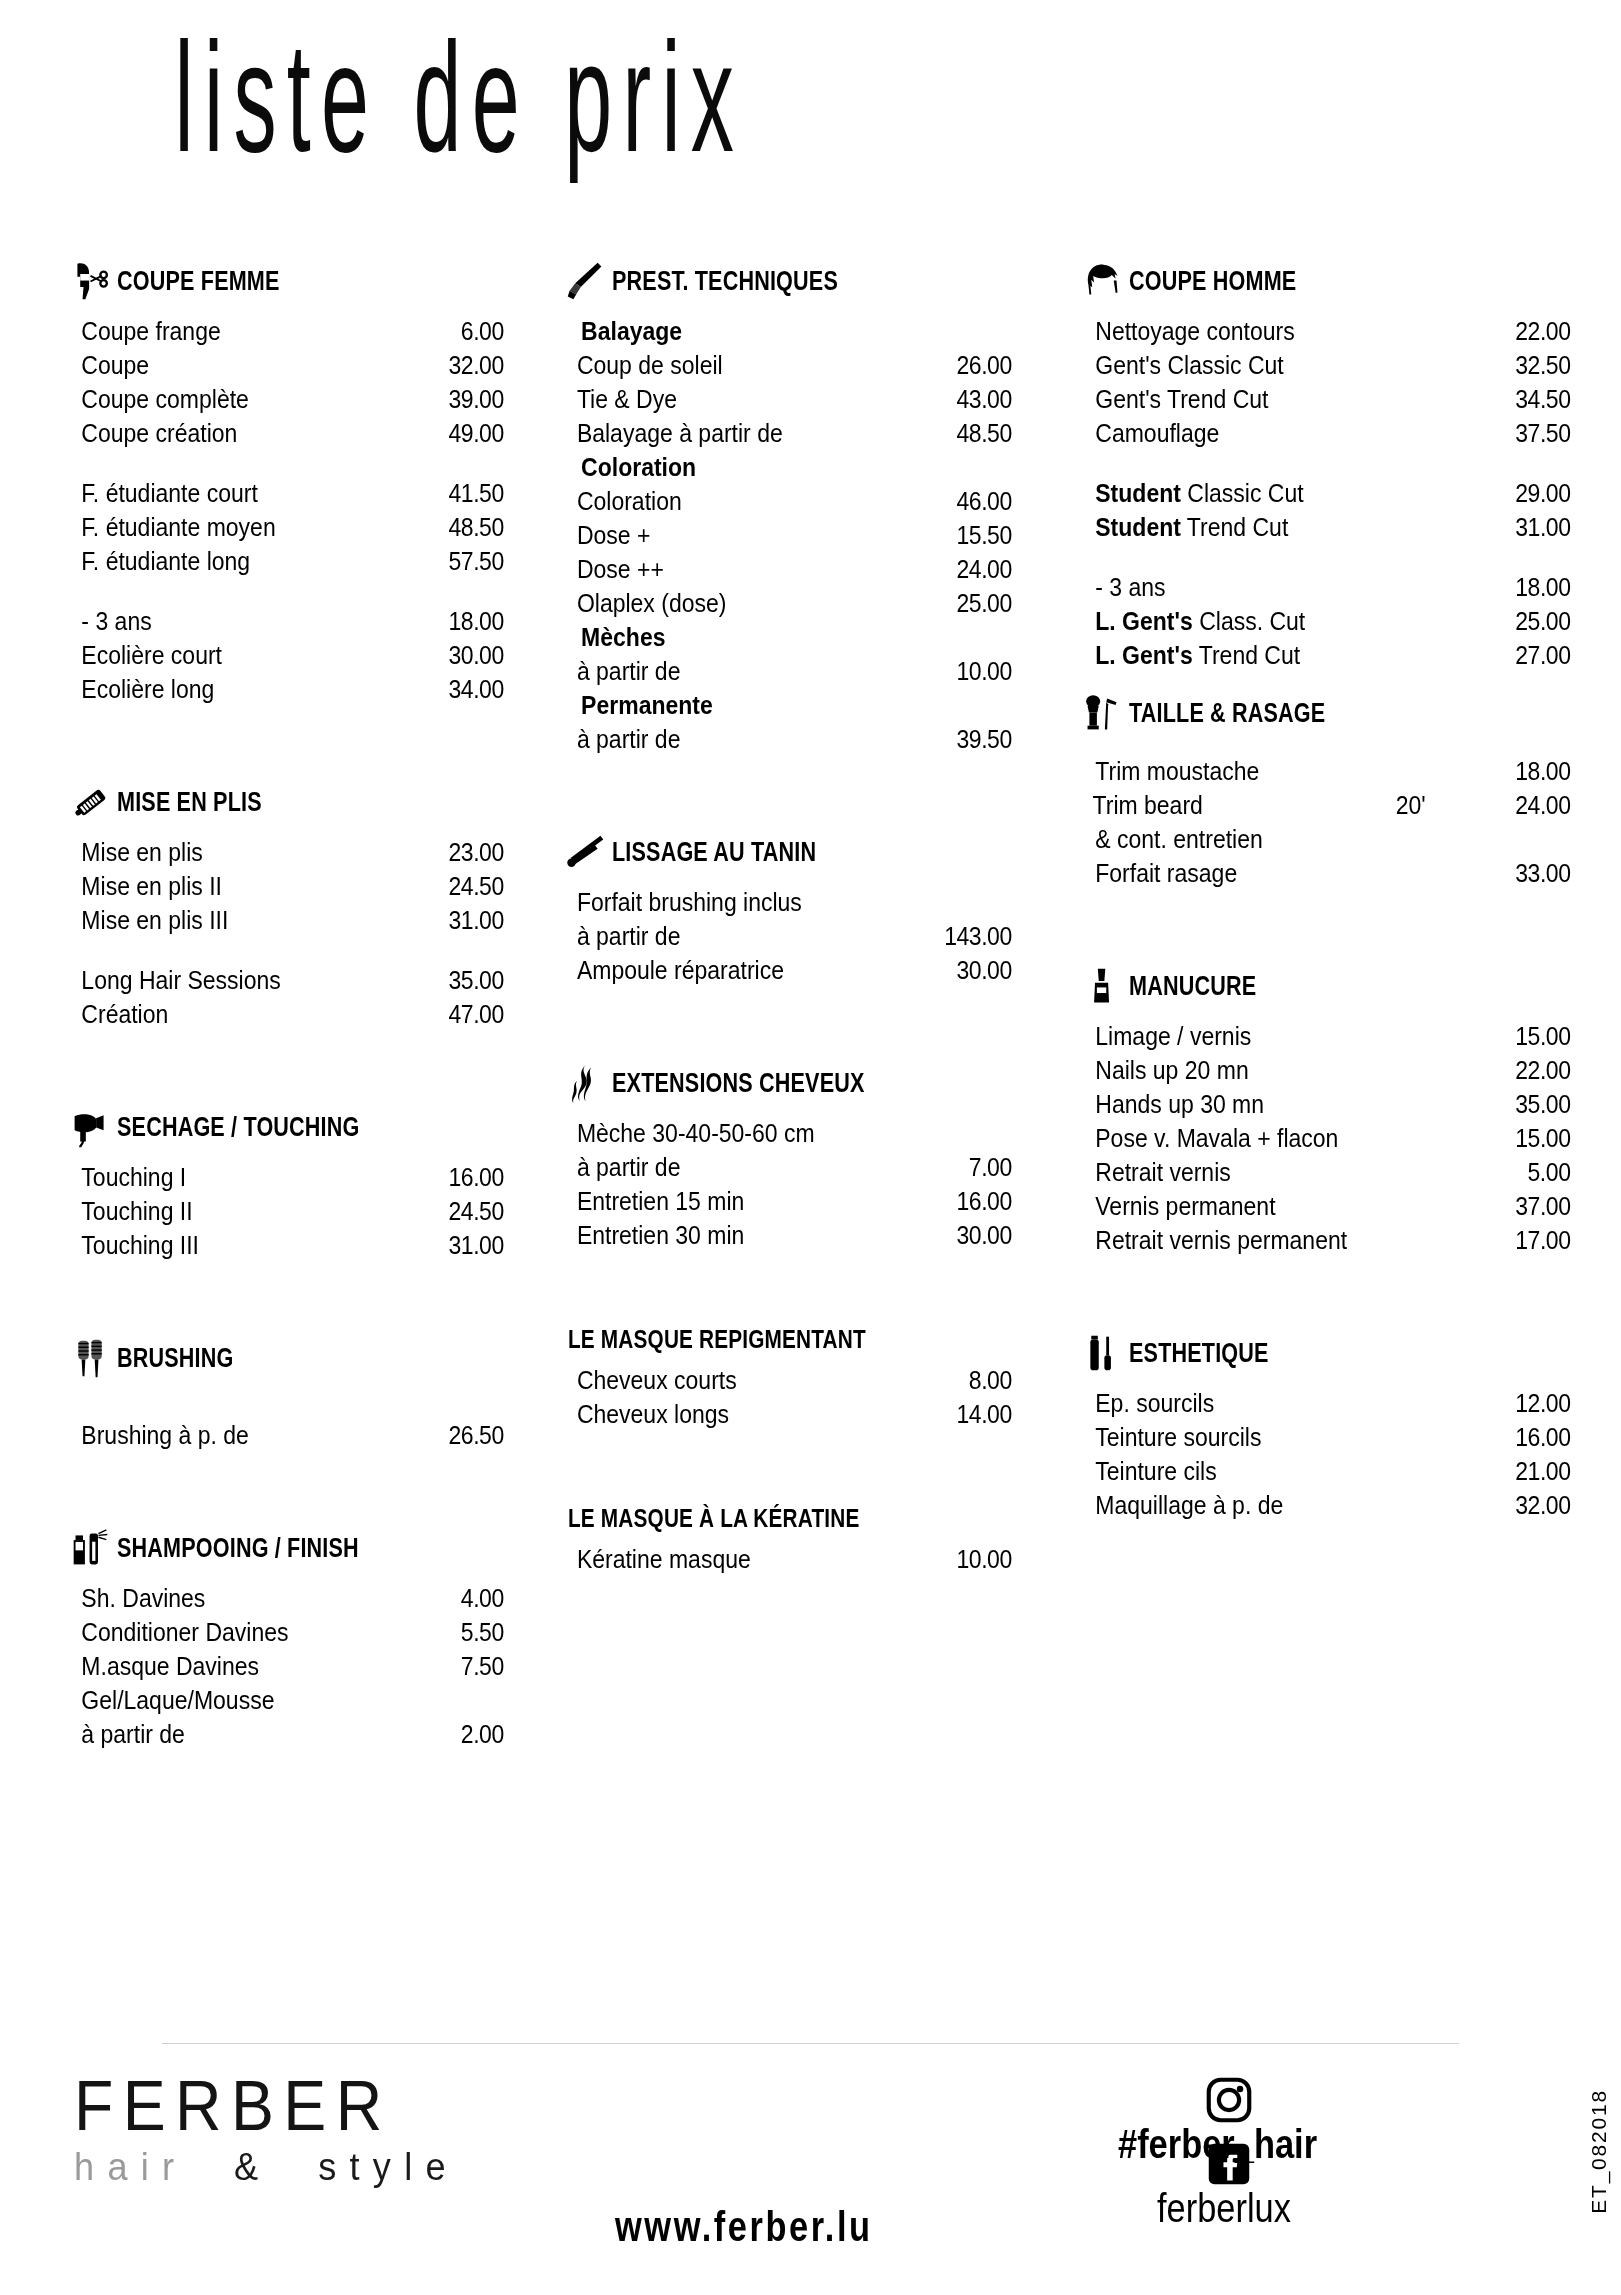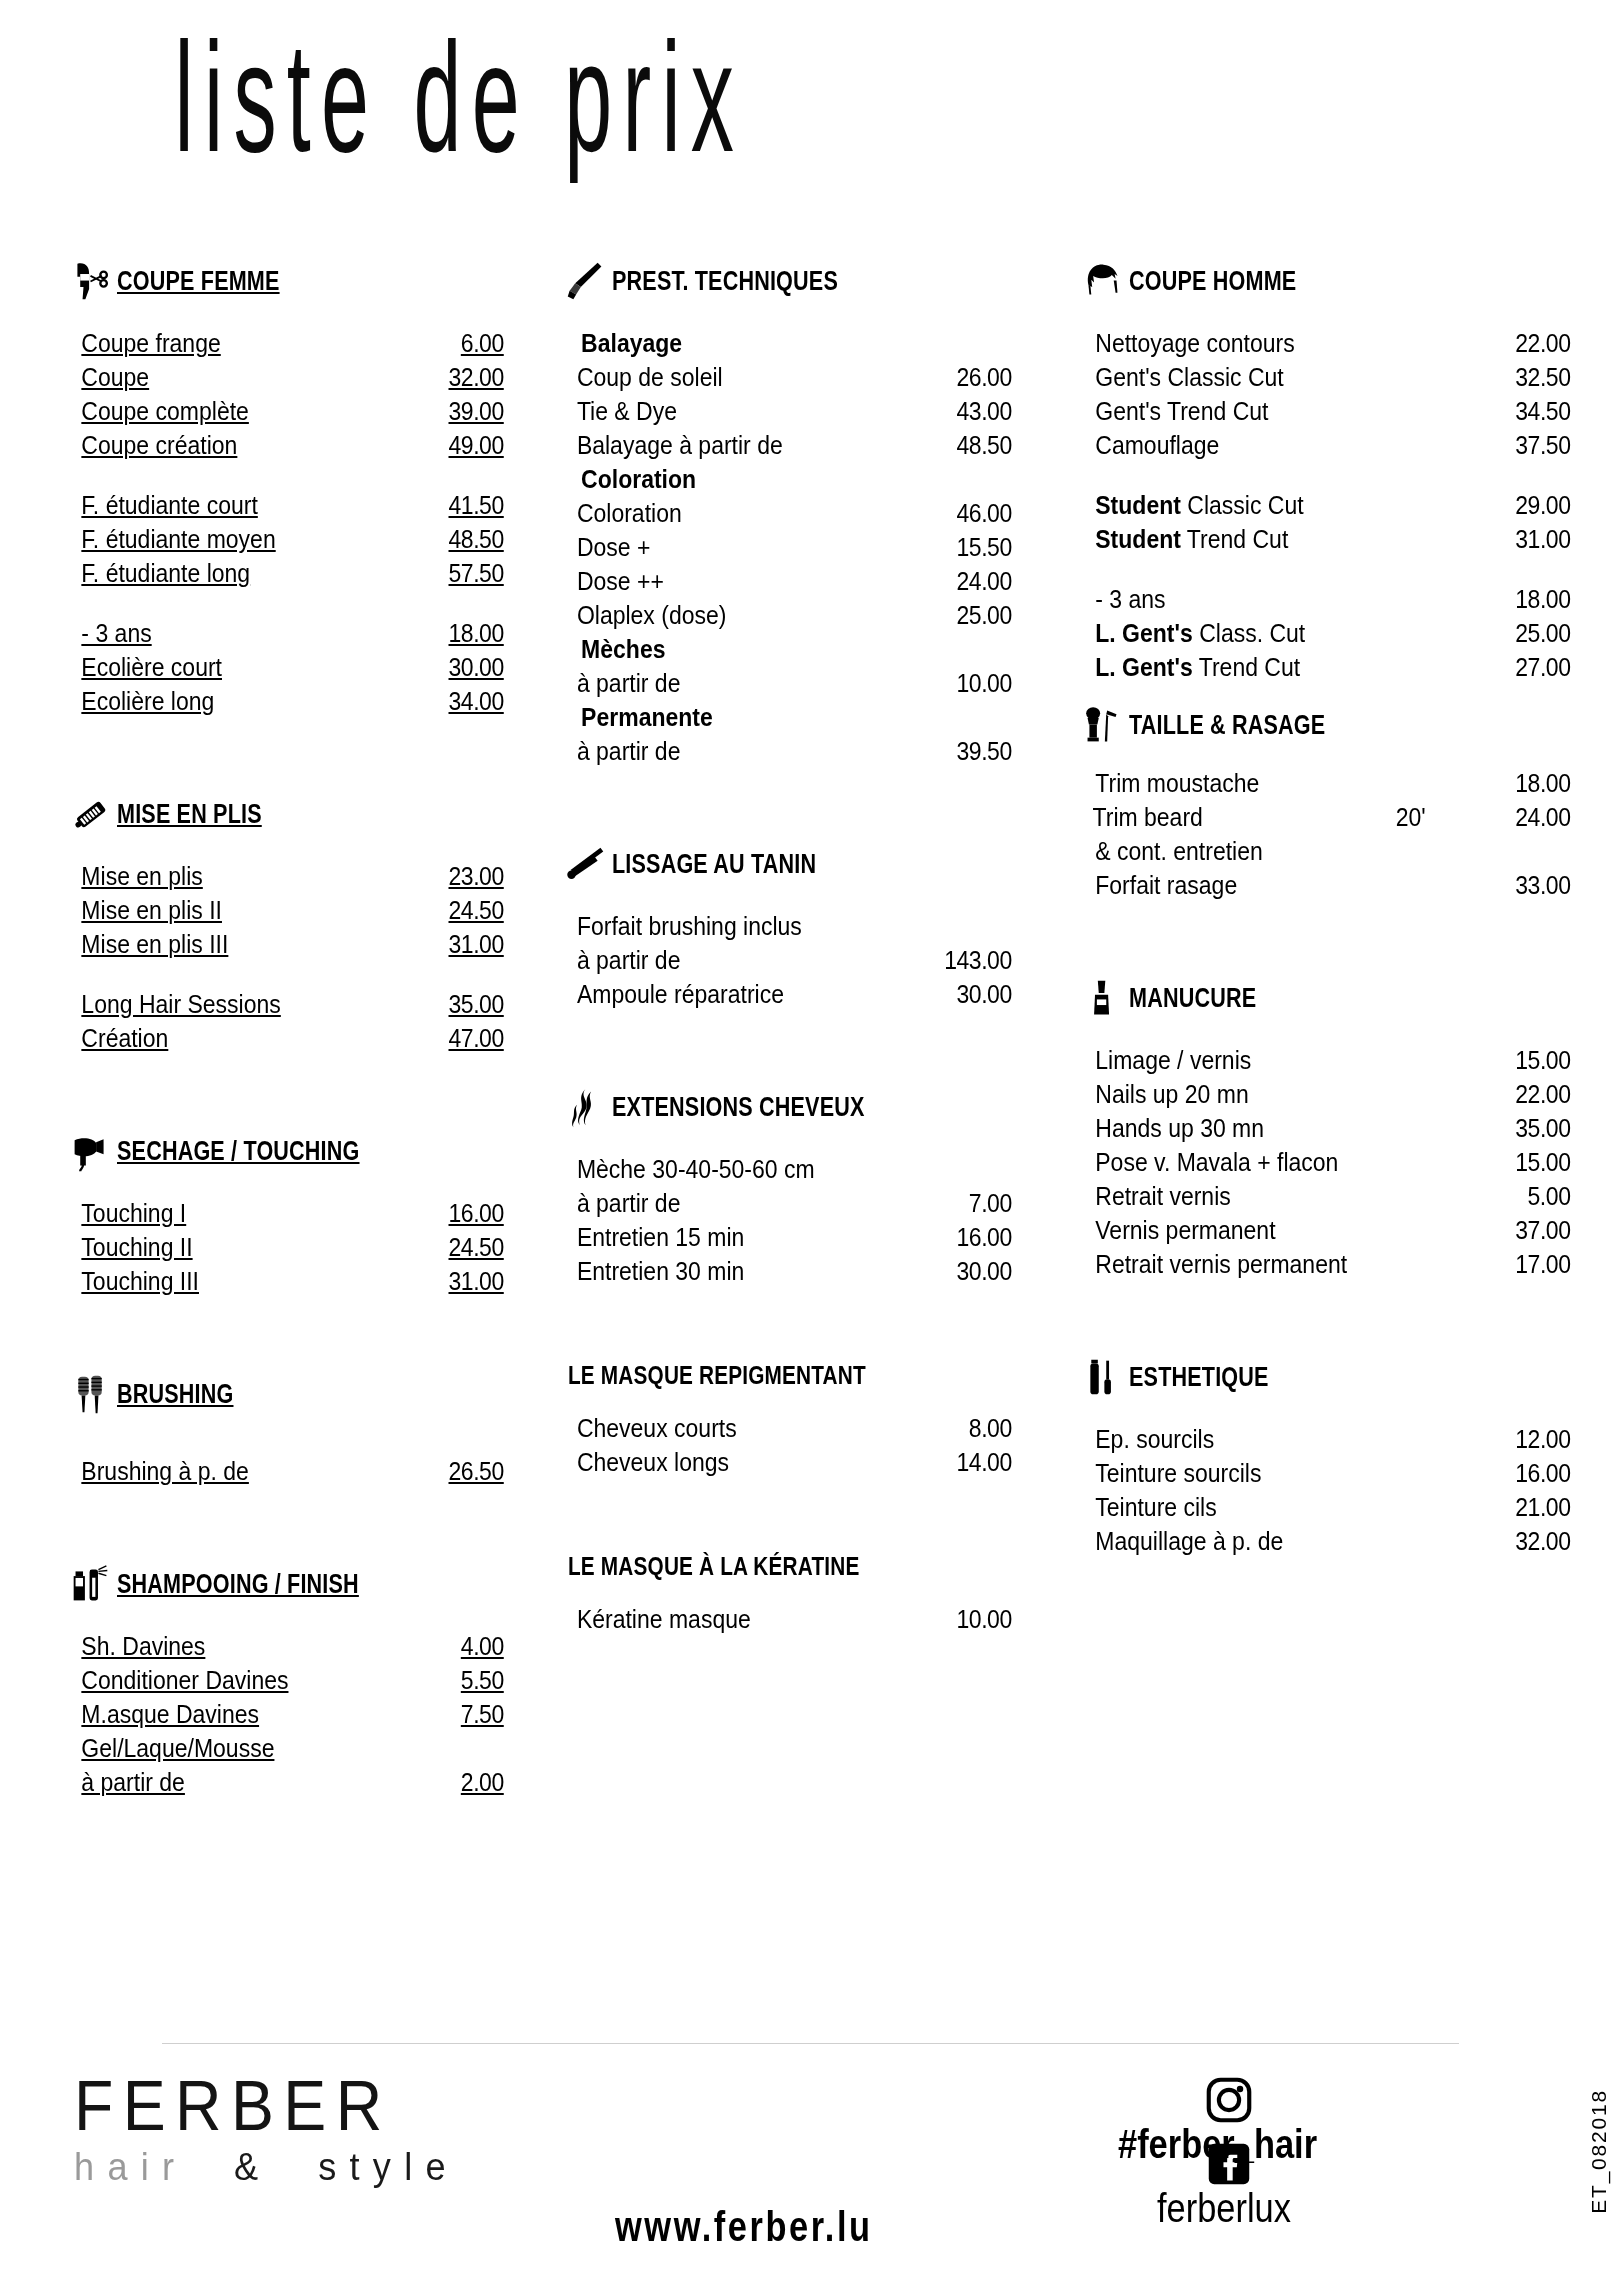--- a/index.html
+++ b/index.html
@@ -31,21 +31,21 @@
   }
 
   
   .cols{
     position:absolute;
     top:259px;left:0;width:1621px;
     display:flex;
     align-items:flex-start;
   }
   .col{position:relative;}
-  .col1{width:508px;padding-left:68px;box-sizing:border-box;text-decoration:underline;}
+  .col1{width:508px;padding-left:68px;box-sizing:border-box;}
   .col2{width:508px;padding-left:55px;box-sizing:border-box;}
   .col3{width:559px;padding-left:64px;box-sizing:border-box;}
 
   
   .sec{position:relative;}
   .sec-head{
     display:flex;
     align-items:center;
     height:44px;
     margin-bottom:4.6px;
@@ -69,21 +69,21 @@
   
   .sec-head.plain{
     justify-content:flex-start;
     padding-left:4.6px;
     height:auto;
     margin-bottom:2.8px;
   }
   .sec-head.plain .sec-title{font-size:26px;}
 
   
-  .rows{margin-top:28px;}
+  .rows{margin-top:16px;}
   .row{
     display:flex;
     align-items:baseline;
     font-size:25px;
     font-weight:300;
     line-height:1.0;
     height:34px;
     white-space:nowrap;
   }
   .row .lab{

